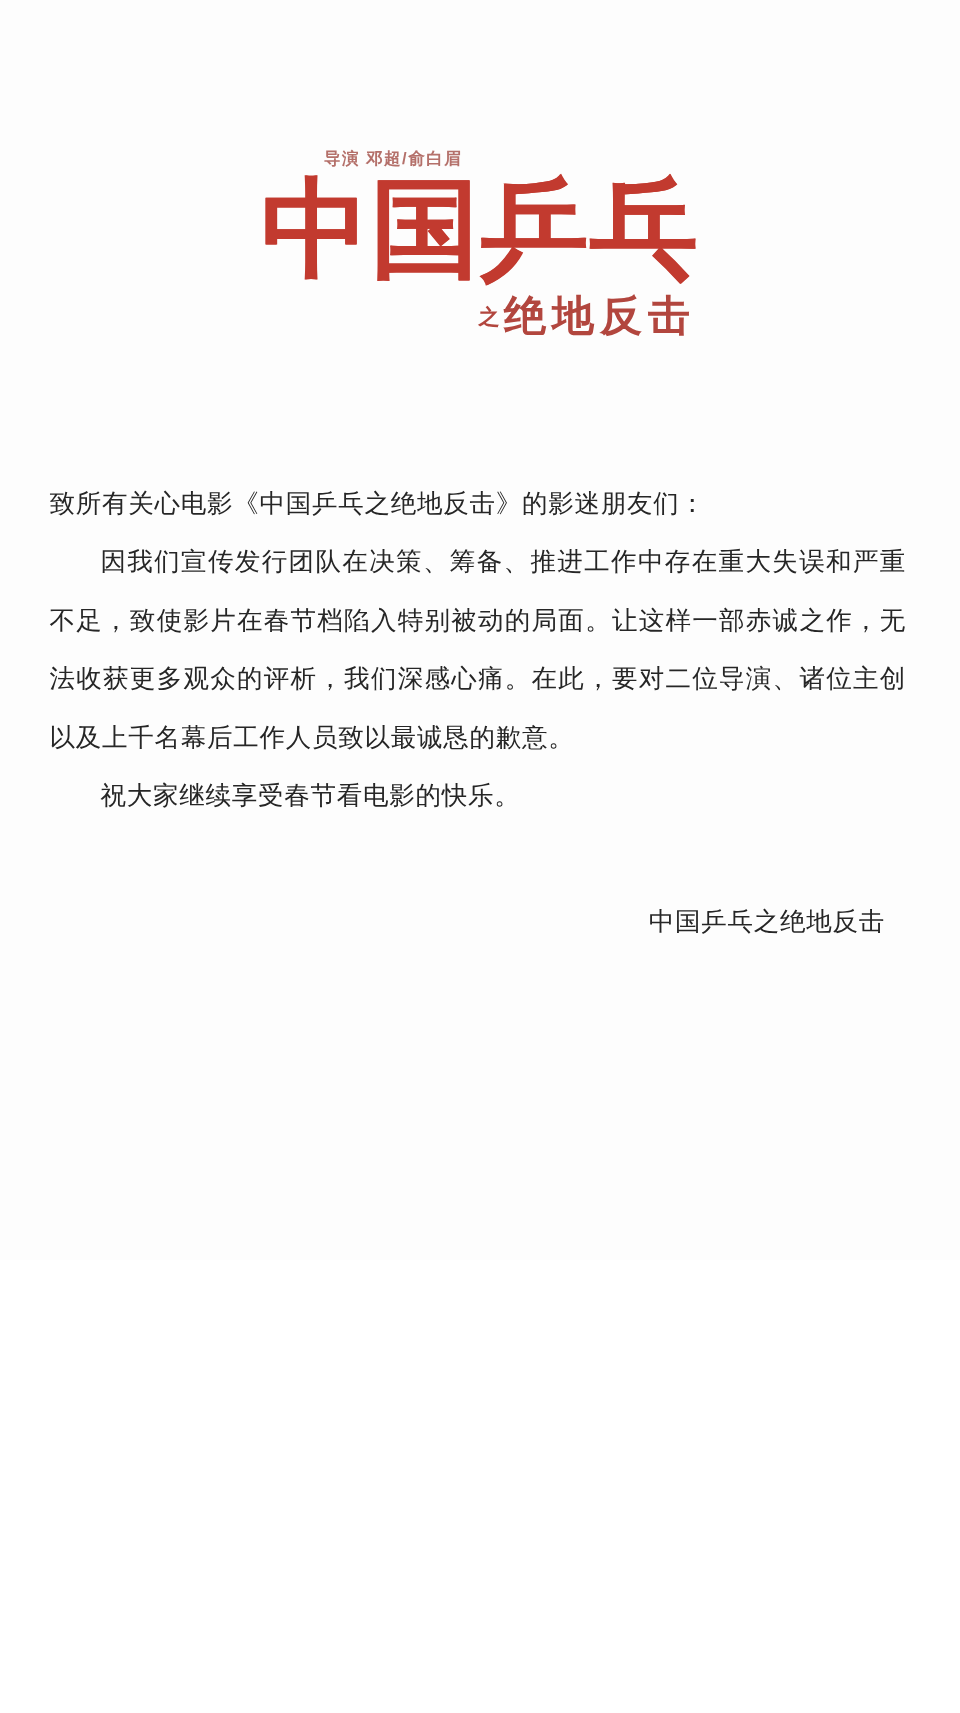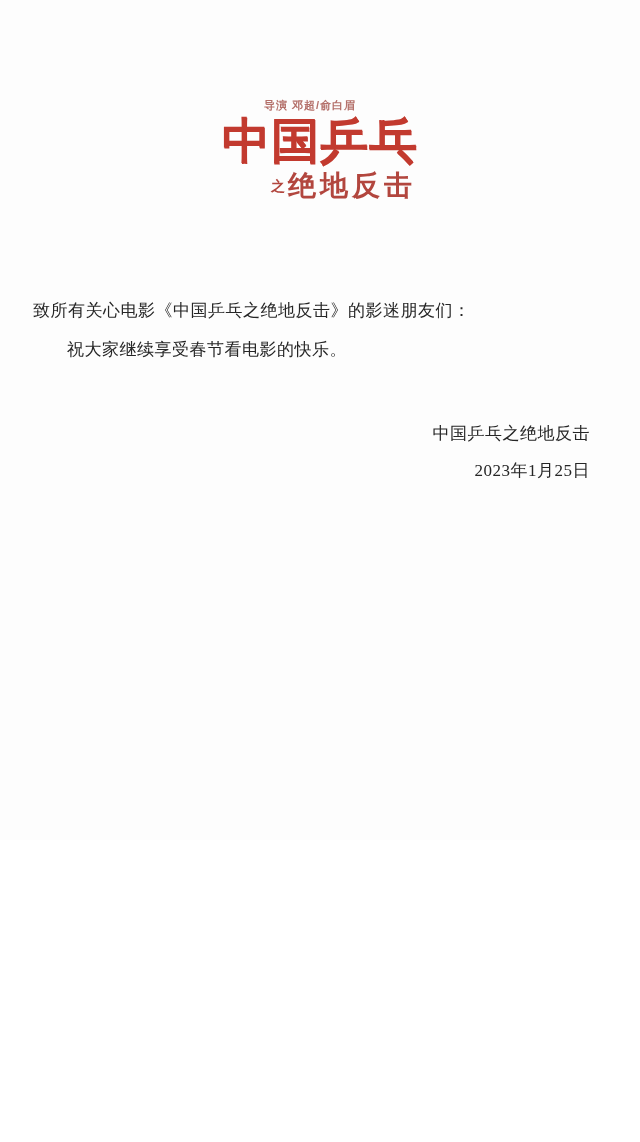--- a/index.html
+++ b/index.html
@@ -30,21 +30,21 @@
   .credit {
     font-family: "Liberation Sans", "DejaVu Sans", sans-serif;
     font-size: 11px;
     font-weight: 700;
     letter-spacing: 1px;
     color: var(--credit-red, #b4706a);
     margin: 0 0 3px 42px;
   }
   .logo-title {
     font-family: "Liberation Sans", "DejaVu Sans", sans-serif;
-    font-size: 48px;
+    font-size: 72px;
     line-height: 1.04;
     font-weight: 900;
     letter-spacing: 1px;
     color: var(--logo-red, #c23a2f);
     text-shadow: 0.5px 0.5px 0 var(--logo-red, #c23a2f);
     white-space: nowrap;
   }
   .logo-subtitle {
     display: flex;
     justify-content: flex-end;
@@ -107,23 +107,23 @@
       <div class="logo-subtitle">
         <span class="zhi">之</span>
         <span class="sub-text">绝地反击</span>
       </div>
     </div>
   </header>
 
   <main class="letter">
     <p class="salutation">致所有关心电影《中国乒乓之绝地反击》的影迷朋友们：</p>
 
+    <p class="para">因我们宣传发行团队在决策、筹备、推进工作中存在重大失误和严重不足，致使影片在春节档陷入特别被动的局面。让这样一部赤诚之作，无法收获更多观众的评析，我们深感心痛。在此，要对二位导演、诸位主创以及上千名幕后工作人员致以最诚恳的歉意。</p>
 
 
     <p class="para closing">祝大家继续享受春节看电影的快乐。</p>
 
     <div class="signature-block">
       <p>中国乒乓之绝地反击</p>
-      <p>2023年1月25日</p>
     </div>
   </main>
 
 </div>
 
 </body></html>

